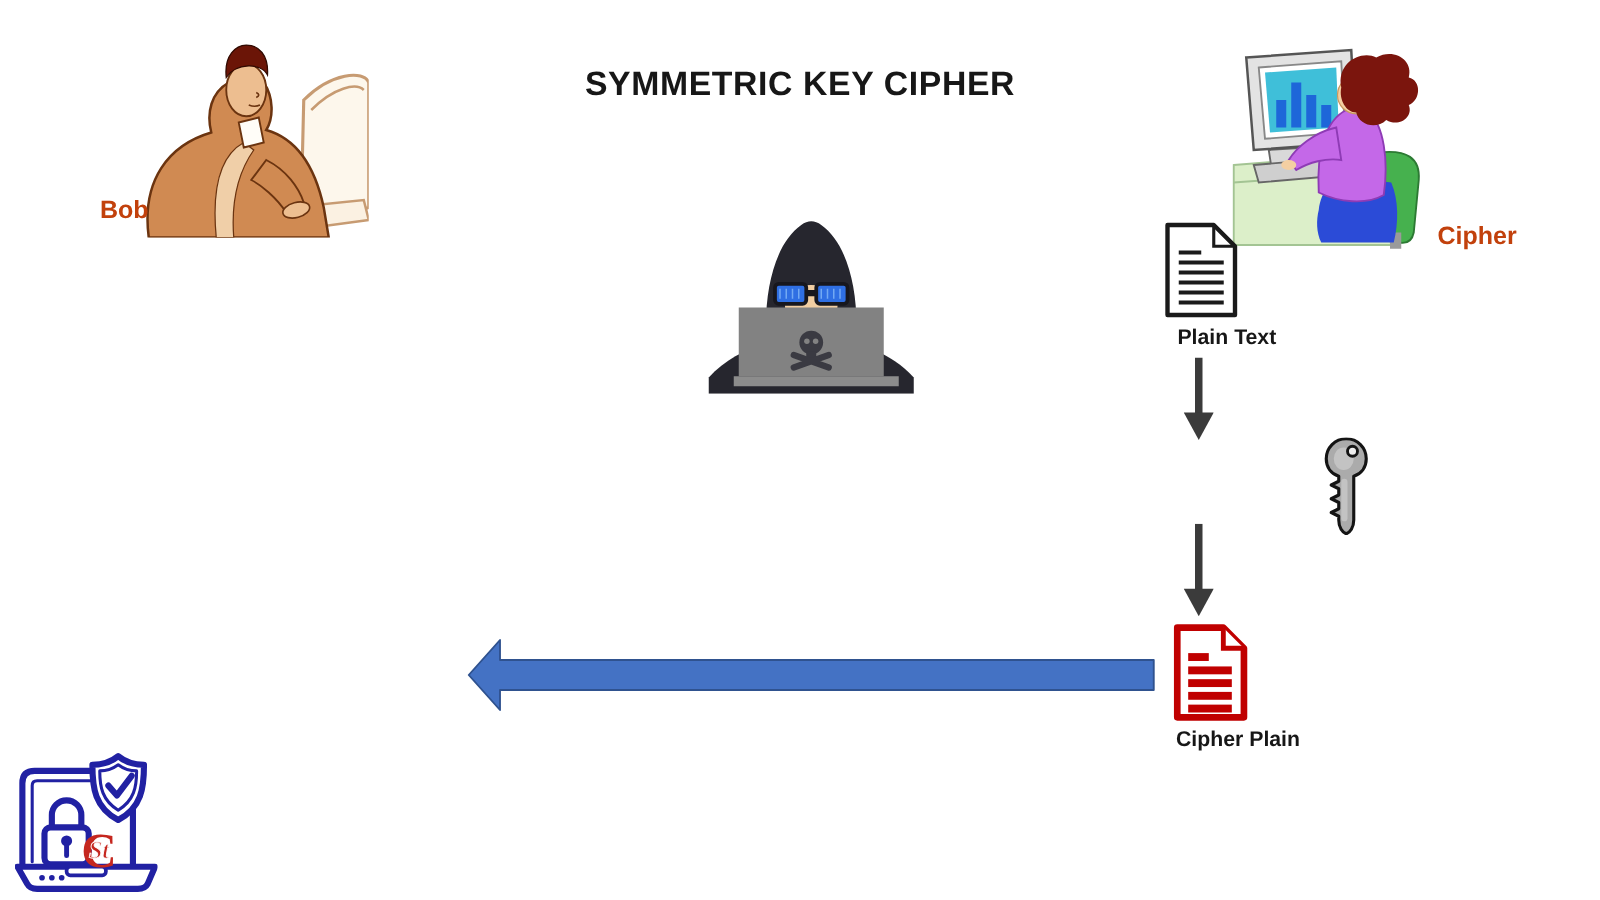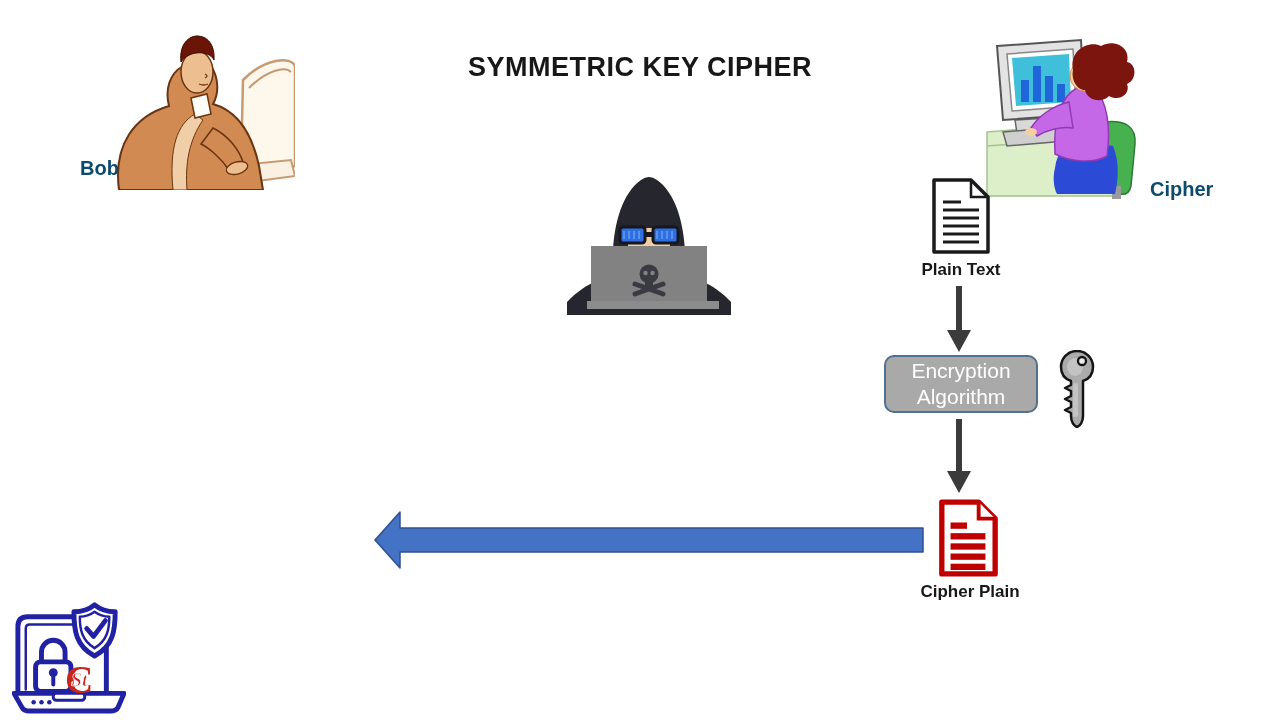--- a/index.html
+++ b/index.html
@@ -5,22 +5,22 @@
   html,body{margin:0;padding:0;background:#ffffff;}
   #canvas{
     position:relative;width:1280px;height:720px;background:#ffffff;overflow:hidden;
     font-family:"Liberation Sans","DejaVu Sans",sans-serif;color:#111;
   }
   .abs{position:absolute;}
   #title{
     left:0;right:0;top:52px;text-align:center;
     font-size:27px;font-weight:600;letter-spacing:.5px;color:#171717;
   }
-  .actor-label{font-size:20px;font-weight:600;color:#0c4a6e;}
-  .doc-label{font-size:17px;font-weight:600;color:#171717;text-align:center;}
+  .actor-label{font-size:20px;font-weight:600;color:#c2410c;}
+  .doc-label{font-size:17px;font-weight:600;color:#171717;text-align:right;}
   #bob-art{left:95px;top:18px;}
   #bob-label{left:80px;top:157px;}
   #alice-art{left:985px;top:36px;}
   #alice-label{left:1150px;top:178px;}
   #hacker-art{left:563px;top:170px;}
   #plain-doc{left:929px;top:176px;}
   #plain-label{left:901px;top:260px;width:120px;}
   #arrow1{left:947px;top:286px;}
   #enc-box{
     left:884px;top:355px;width:154px;height:58px;
@@ -110,24 +110,20 @@
     <path d="M42 4 L42 21 L59 21" fill="none" stroke="var(--doc-outline)" stroke-width="2.5"></path>
     <path d="M14 26 H32 M14 34 H50 M14 42 H50 M14 50 H50 M14 58 H50 M14 66 H50" stroke="var(--doc-outline)" stroke-width="3.2"></path>
   </svg>
   <div id="plain-label" class="abs doc-label">Plain Text</div>
 
   <svg id="arrow1" class="abs" width="24" height="66" viewBox="0 0 24 66">
     <rect x="9" y="0" width="6" height="46" fill="var(--dark-arrow)"></rect>
     <polygon points="0,44 24,44 12,66" fill="var(--dark-arrow)"></polygon>
   </svg>
 
-  <div id="enc-box" class="abs">
-    <div>Encryption</div>
-    <div>Algorithm</div>
-  </div>
 
   <svg id="key-art" class="abs" width="44" height="78" viewBox="0 0 44 78">
     <path d="M22 1 C31 1 38 8 38 17 C38 24 34 29 28 31 L28 66 C28 72 25 76 22 77 C19 76 16 72 16 66 L16 63 L10 60 L16 57 L16 52 L10 49 L16 46 L16 41 L10 38 L16 35 L16 31 C10 29 6 24 6 17 C6 8 13 1 22 1 Z" fill="#ABABAB" stroke="#141414" stroke-width="2.5" stroke-linejoin="round"></path>
     <ellipse cx="20" cy="17" rx="8" ry="9" fill="#C9C9C9" opacity="0.8"></ellipse>
     <rect x="18" y="33" width="5" height="34" rx="2.5" fill="#C9C9C9" opacity="0.8"></rect>
     <circle cx="27" cy="11" r="4" fill="#EDEDED" stroke="#141414" stroke-width="2.3"></circle>
   </svg>
 
   <svg id="arrow2" class="abs" width="24" height="74" viewBox="0 0 24 74">
     <rect x="9" y="0" width="6" height="54" fill="var(--dark-arrow)"></rect>

